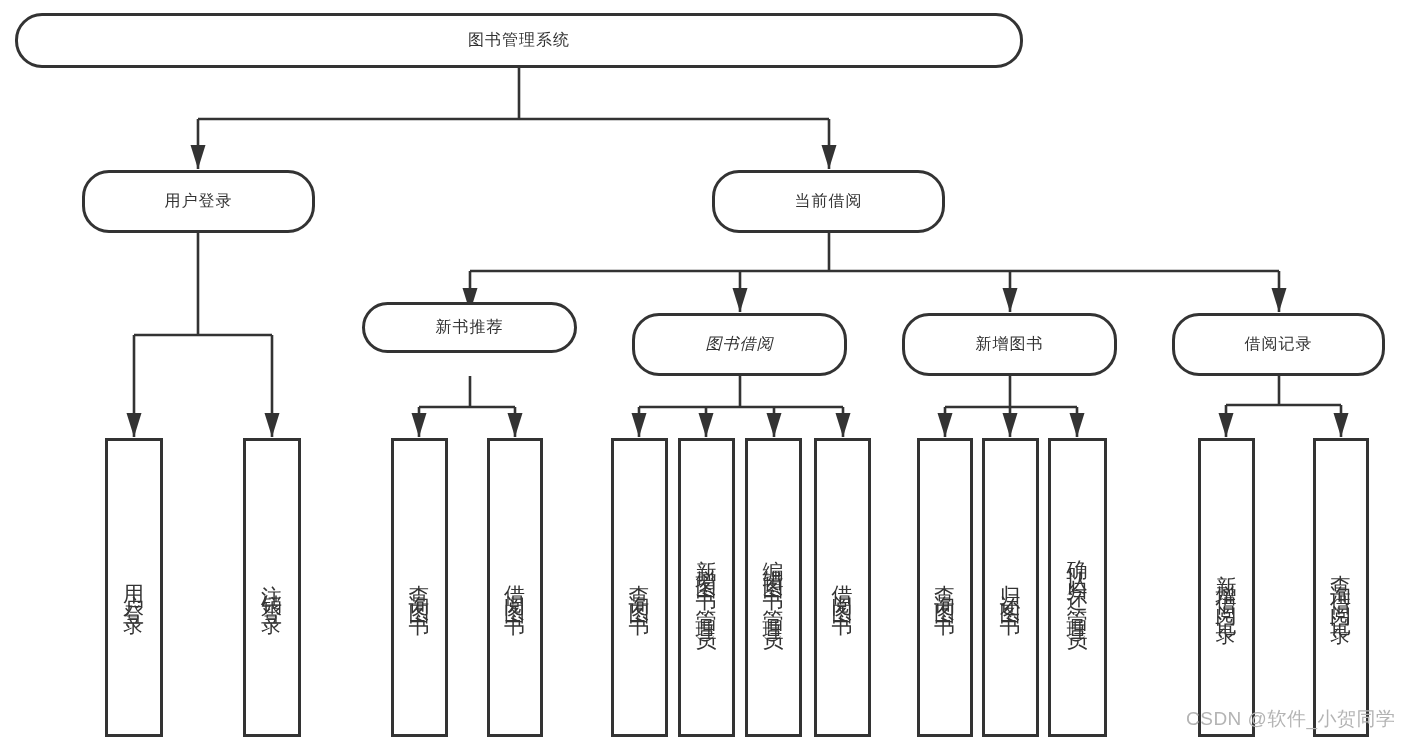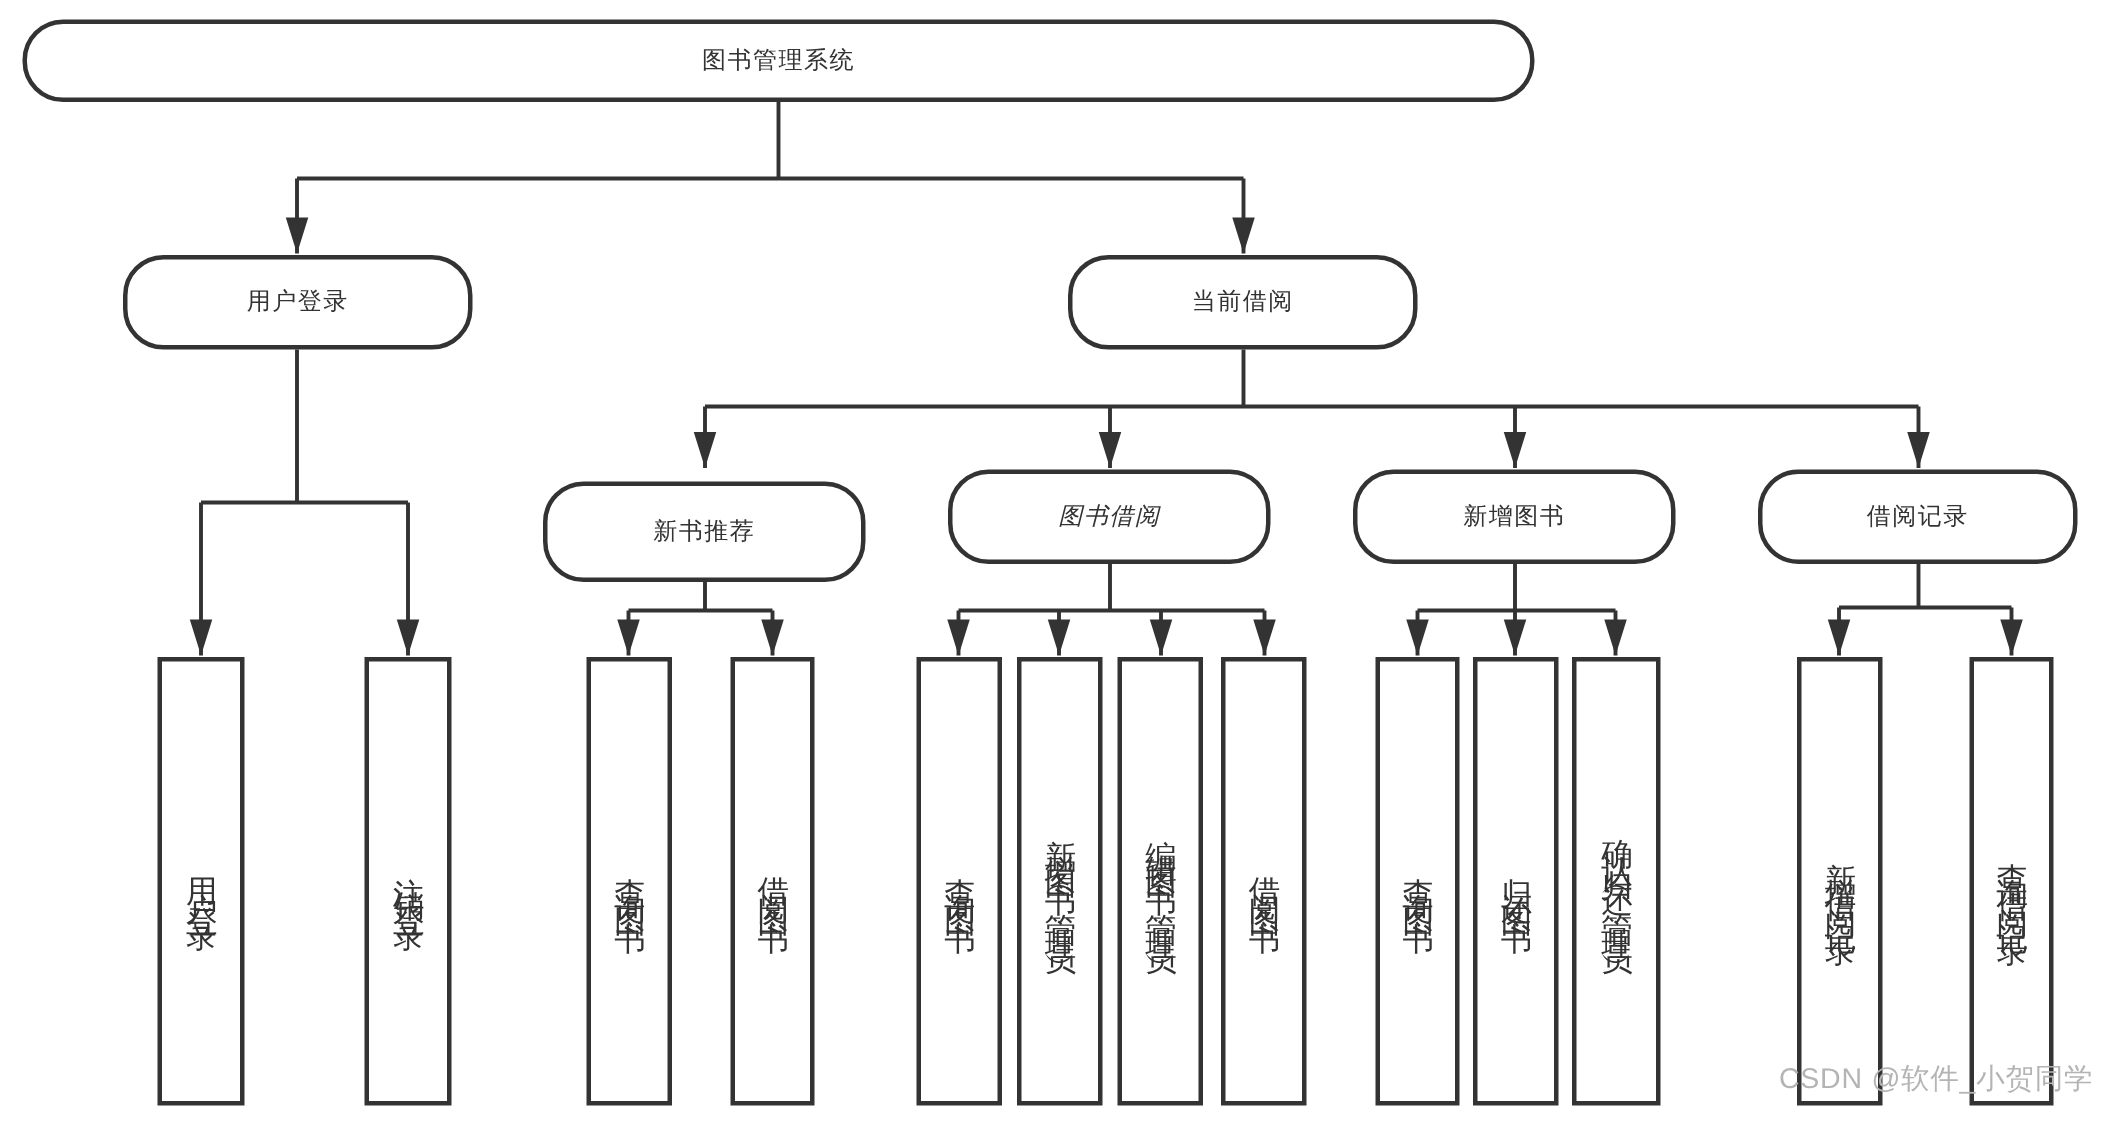--- a/index.html
+++ b/index.html
@@ -55,21 +55,21 @@
     line-height: 1;
     white-space: nowrap;
     max-height: 292px;
   }
   
   #n-root  { left: 15px;  top: 13px;  width: 1008px; height: 55px; }
   
   #n-login { left: 82px;  top: 170px; width: 233px;  height: 63px; }
   #n-mgmt  { left: 712px; top: 170px; width: 233px;  height: 63px; }
   
-  #n-rec   { left: 362px;  top: 321px; width: 215px; height: 67px; }
+  #n-rec   { left: 362px;  top: 302px; width: 215px; height: 51px; }
   #n-bor   { left: 632px;  top: 313px; width: 215px; height: 63px; font-style: italic; }
   #n-cur   { left: 902px;  top: 313px; width: 215px; height: 63px; }
   #n-hist  { left: 1172px; top: 313px; width: 213px; height: 63px; text-align: right; }
   
   #l-login    { left: 105px;  width: 58px; }
   #l-logout   { left: 243px;  width: 58px; }
   #l-rec-q    { left: 391px;  width: 57px; }
   #l-rec-b    { left: 487px;  width: 56px; }
   #l-bor-q    { left: 611px;  width: 57px; }
   #l-bor-add  { left: 678px;  width: 57px; }

